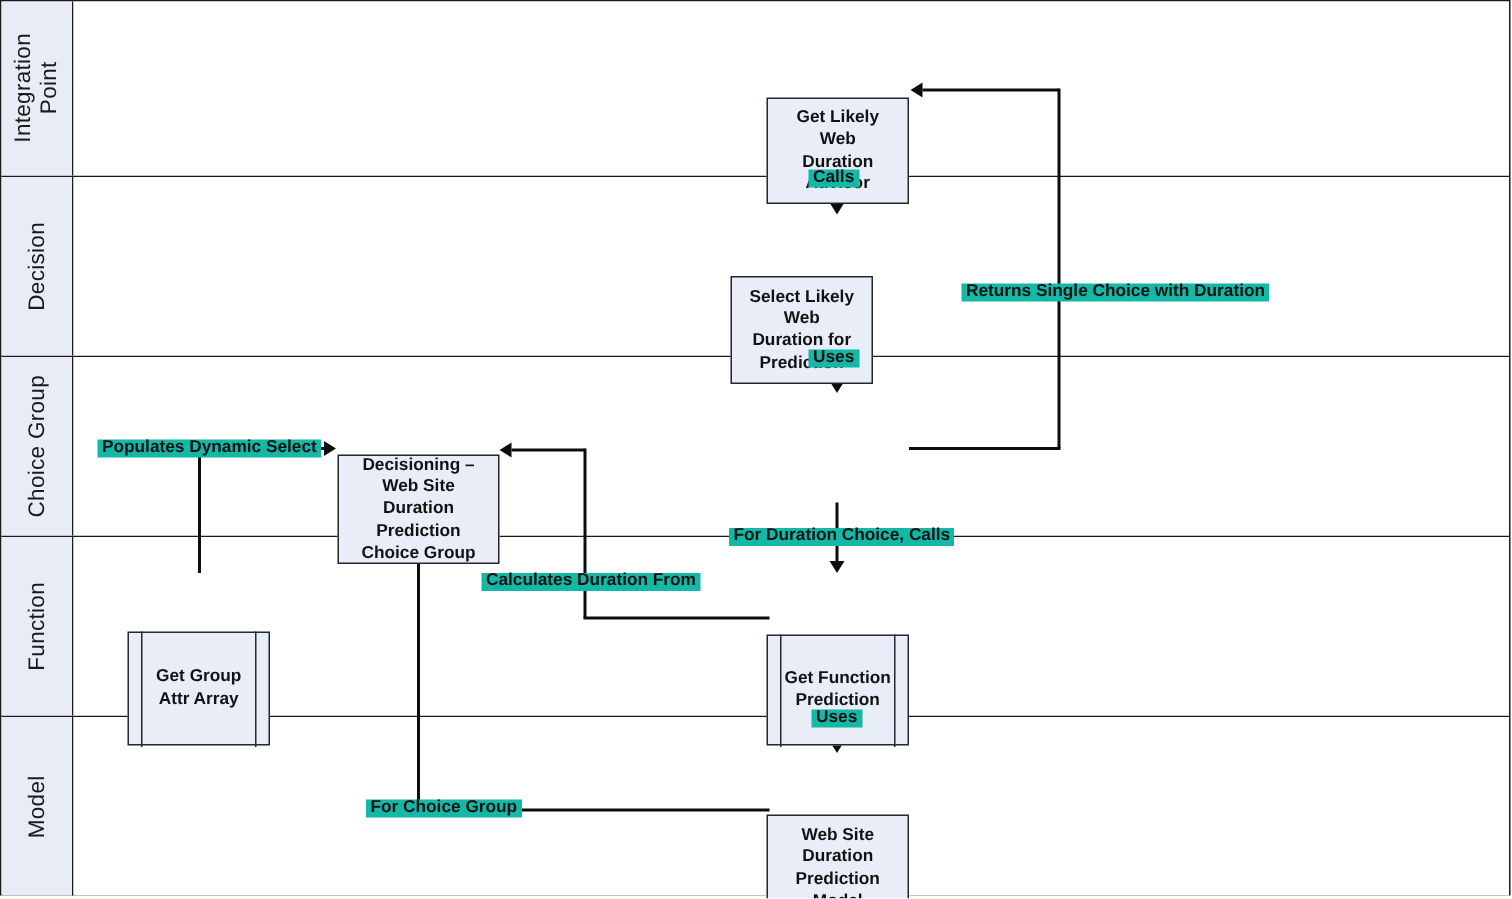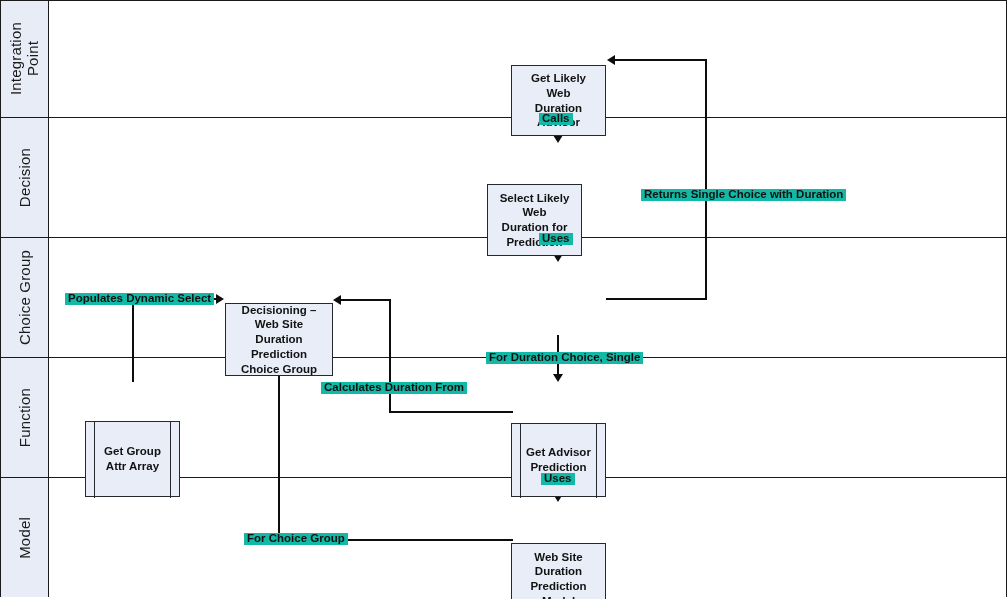--- a/index.html
+++ b/index.html
@@ -213,21 +213,21 @@
     <div class="seg v" style="left:556px; top:456px; height:38px;"></div>
     <div class="arrow down" style="left:552px; top:493px;"></div>
 
     <div class="seg h" style="left:277px; top:538px; width:235px;"></div>
     <div class="seg v" style="left:277px; top:341px; height:198px;"></div>
     <div class="arrow up" style="left:273px; top:334px;"></div>
 
     <div class="edge-label" style="left:538px; top:112px;">Calls</div>
     <div class="edge-label" style="left:538px; top:232px;">Uses</div>
     <div class="edge-label" style="left:612px; top:188px;margin-left:28px;">Returns Single Choice with Duration</div>
-    <div class="edge-label" style="left:485px; top:351px;">For Duration Choice, Single</div>
+    <div class="edge-label" style="left:485px; top:351px;">For Duration Choice, Calls</div>
     <div class="edge-label" style="left:320px; top:381px;text-align:center;">Calculates Duration From</div>
     <div class="edge-label" style="left:64px; top:292px;">Populates Dynamic Select</div>
     <div class="edge-label" style="left:540px; top:472px;">Uses</div>
     <div class="edge-label" style="left:243px; top:532px;">For Choice Group</div>
 
     <div class="node" style="left:510px; top:24px; width:95px; height:71px;">
       <span class="label">Get Likely Web
 Duration Advisor</span>
     </div>
 
@@ -245,21 +245,21 @@
 Choice Group</span>
     </div>
 
 
     <div class="node fn" style="left:84px; top:380px; width:95px; height:76px;">
       <span class="label">Get Group
 Attr Array</span>
     </div>
 
     <div class="node fn" style="left:510px; top:382px; width:95px; height:74px;">
-      <span class="label">Get Advisor
+      <span class="label">Get Function
 Prediction</span>
     </div>
 
     <div class="node" style="left:510px; top:502px; width:95px; height:72px;">
       <span class="label">Web Site
 Duration
 Prediction Model</span>
     </div>
 
   </div>

